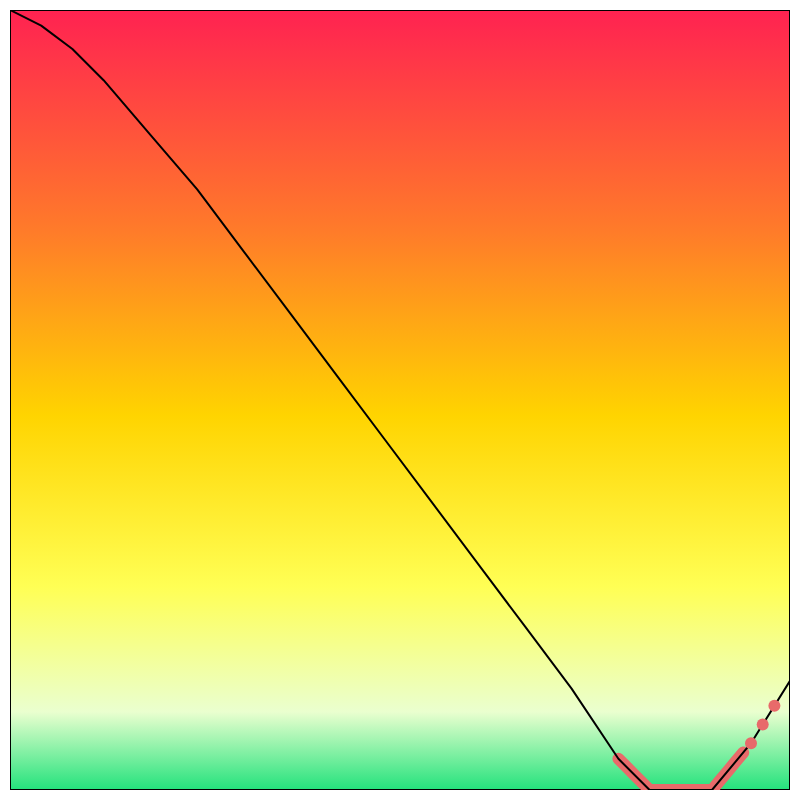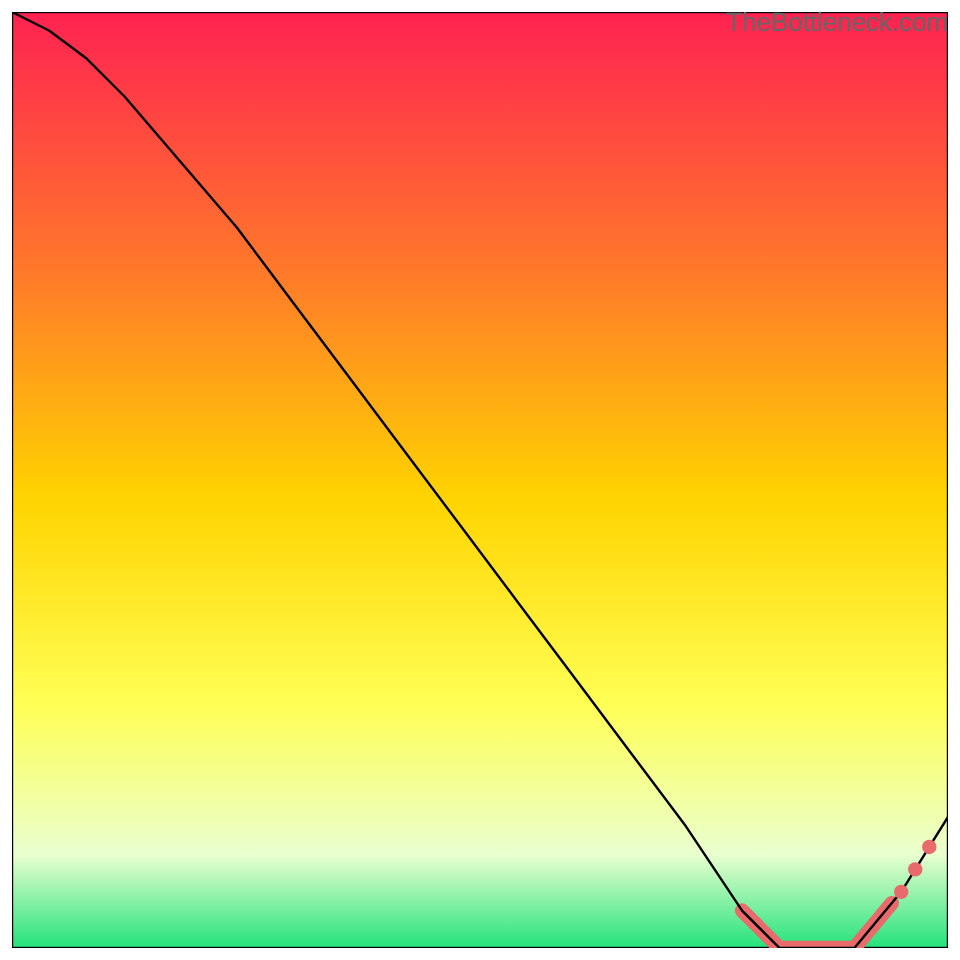--- a/index.html
+++ b/index.html
@@ -57,14 +57,13 @@
 
     <path id="curve-path" fill="none" stroke="#000000" stroke-width="2" stroke-linejoin="round" d="M0.0,0.0 L31.2,15.6 L62.4,39.0 L93.6,70.2 L140.4,124.8 L187.2,179.4 L234.0,241.8 L280.8,304.2 L327.6,366.6 L374.4,429.0 L421.2,491.4 L468.0,553.8 L514.8,616.2 L561.6,678.6 L608.4,748.8 L639.6,780.0 L670.8,780.0 L702.0,780.0 L741.0,733.2 L780.0,670.8"></path>
 
     <g id="dots">
         <circle cx="741.0" cy="733.2" r="6" fill="#e86a6a"></circle>
         <circle cx="752.7" cy="714.5" r="6" fill="#e86a6a"></circle>
         <circle cx="764.4" cy="695.8" r="6" fill="#e86a6a"></circle>
       </g>
   </svg>
 
-  <div class="watermark">TheBottleneck.com</div>
 </div>
 
 </body></html>

